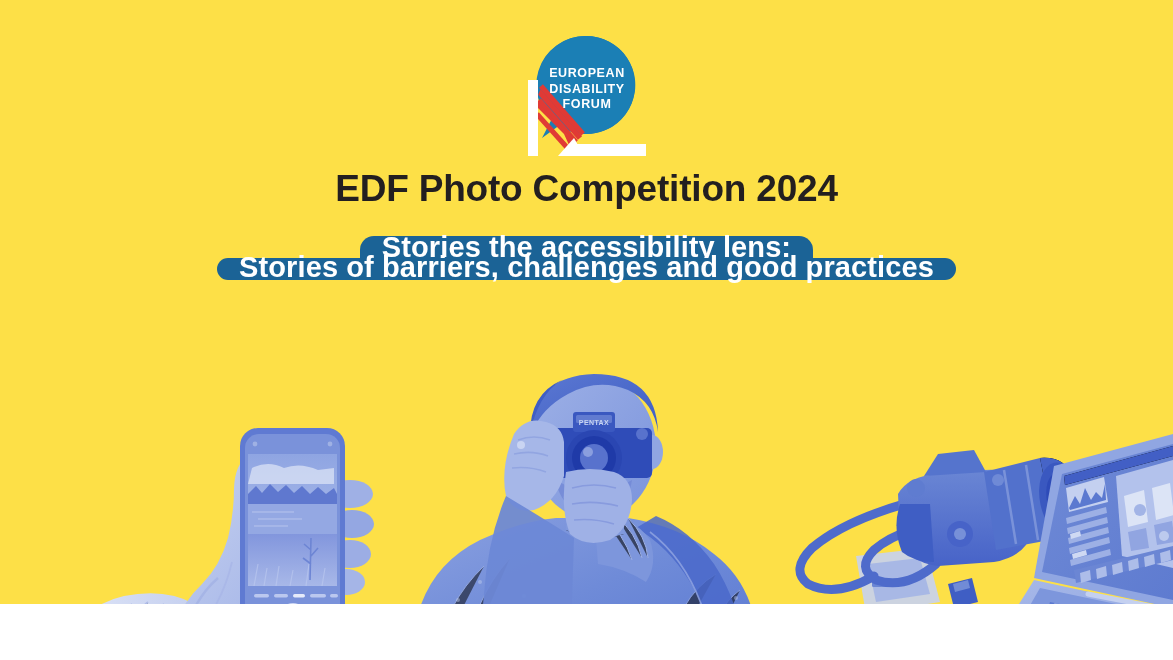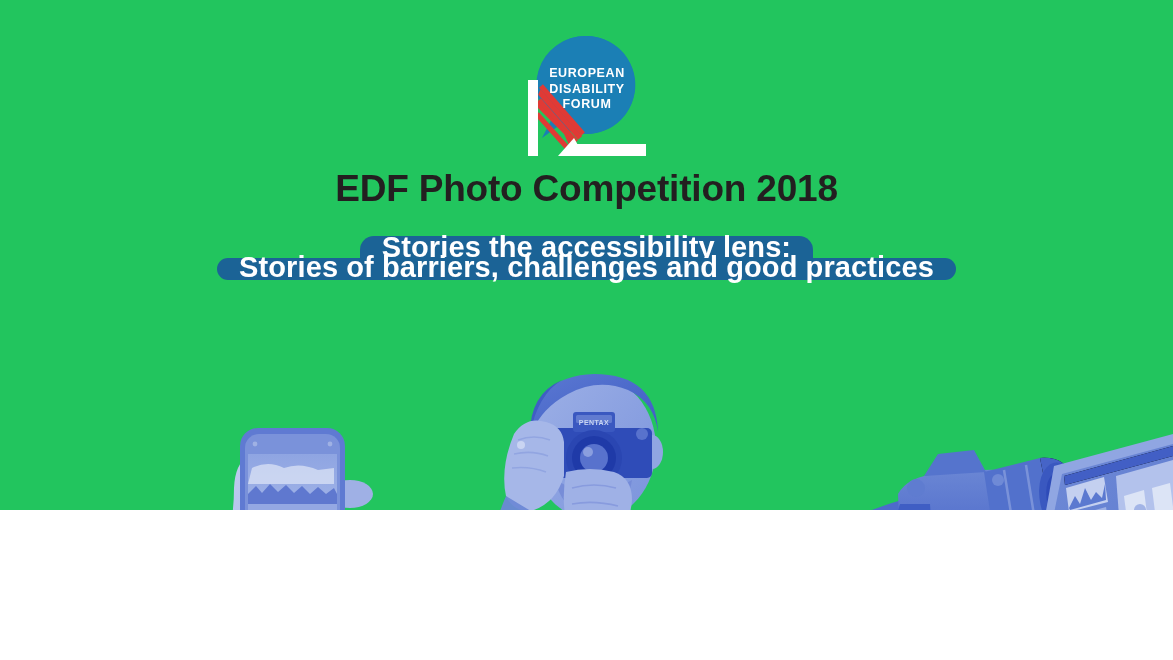--- a/index.html
+++ b/index.html
@@ -6,22 +6,22 @@
     margin: 0;
     padding: 0;
     background: #ffffff;
   }
   body {
     font-family: "Liberation Sans", sans-serif;
   }
   #poster {
     position: relative;
     width: 1173px;
-    height: 510px;
-    background: #22c55e;
+    height: 604px;
+    background: #fde047;
     overflow: hidden;
   }
 
   
   .logo-wrap {
     position: absolute;
     left: 0;
     right: 0;
     top: 34px;
     display: flex;
@@ -136,21 +136,21 @@
         <path d="M0 122 L118 122 L118 110 L46 110 L38 122 Z" fill="#ffffff"></path>
         <path d="M46 104 L56 122 L30 122 Z" fill="#ffffff"></path>
 
         <text x="59" y="43" text-anchor="middle" fill="#ffffff" font-family="Liberation Sans, sans-serif" font-size="12.5" font-weight="bold" letter-spacing="0.6">EUROPEAN</text>
         <text x="59" y="58.5" text-anchor="middle" fill="#ffffff" font-family="Liberation Sans, sans-serif" font-size="12.5" font-weight="bold" letter-spacing="0.6">DISABILITY</text>
         <text x="59" y="74" text-anchor="middle" fill="#ffffff" font-family="Liberation Sans, sans-serif" font-size="12.5" font-weight="bold" letter-spacing="0.6">FORUM</text>
       </svg>
     </div>
   </div>
 
-  <div class="title">EDF Photo Competition 2018</div>
+  <div class="title">EDF Photo Competition 2024</div>
 
   <div class="subtitle">
     <div class="row row1">
       <span class="sline">Stories the accessibility lens:</span>
     </div>
     <div class="row row2">
       <span class="sline">Stories of barriers, challenges and good practices</span>
     </div>
   </div>
 

